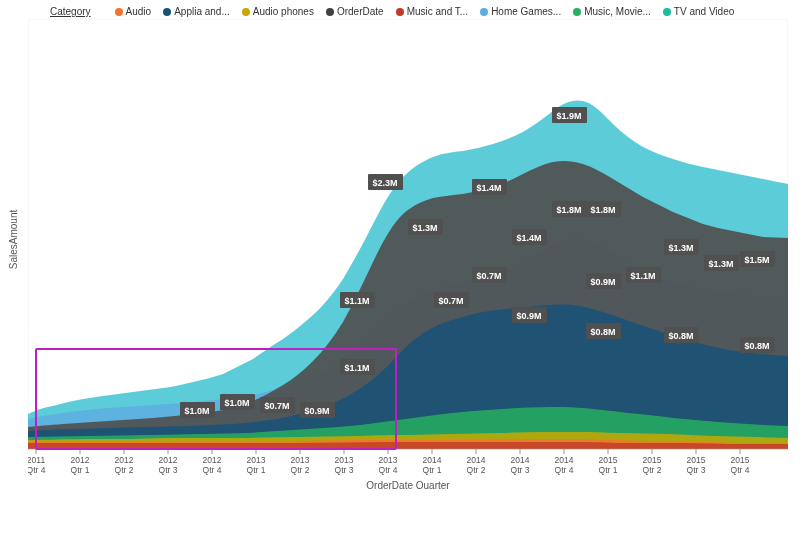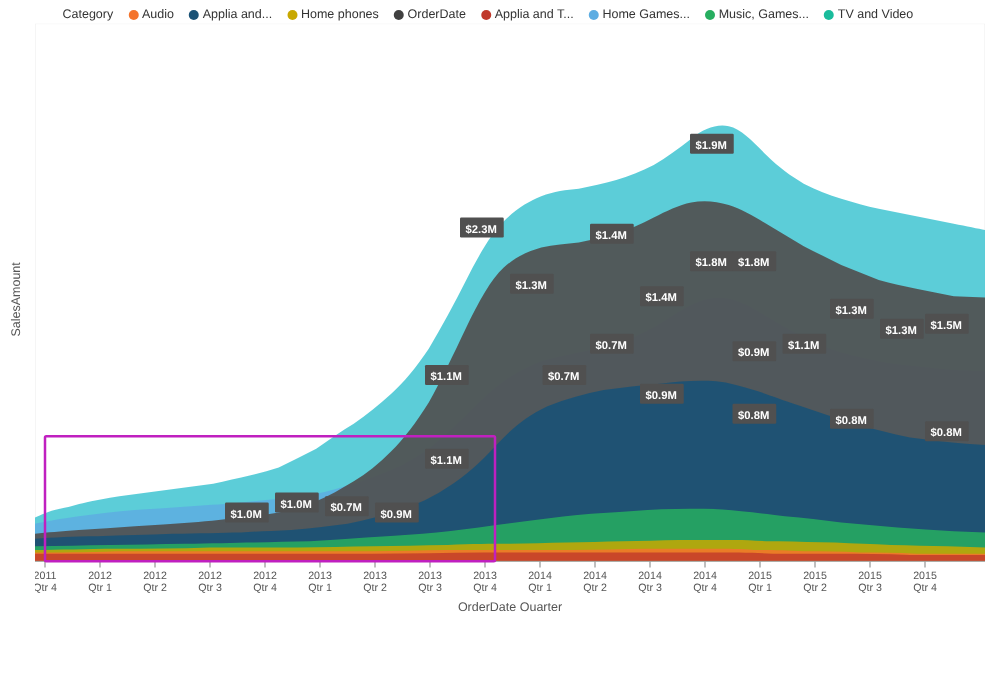--- a/index.html
+++ b/index.html
@@ -33,57 +33,58 @@
     }
     .legend-dot {
       width: 8px;
       height: 8px;
       border-radius: 50%;
       flex-shrink: 0;
     }
     .category-label {
       font-size: 10px;
       color: #333;
-      margin-right: 0;
+      margin-right: 12px;
+      text-decoration: underline;
     }
   </style>
 </head>
 <body>
 
 <div class="chart-container">
 
   <div class="legend">
     <span class="category-label">Category</span>
     <div class="legend-item">
       <div class="legend-dot" style="background:#f4742c;"></div>
       <span>Audio</span>
     </div>
     <div class="legend-item">
       <div class="legend-dot" style="background:#1a5276;"></div>
       <span>Applia and...</span>
     </div>
     <div class="legend-item">
       <div class="legend-dot" style="background:#c8a800;"></div>
-      <span>Home phones</span>
+      <span>Audio phones</span>
     </div>
     <div class="legend-item">
       <div class="legend-dot" style="background:#404040;"></div>
       <span>OrderDate</span>
     </div>
     <div class="legend-item">
       <div class="legend-dot" style="background:#c0392b;"></div>
-      <span>Applia and T...</span>
+      <span>Music and T...</span>
     </div>
     <div class="legend-item">
       <div class="legend-dot" style="background:#5dade2;"></div>
       <span>Home Games...</span>
     </div>
     <div class="legend-item">
       <div class="legend-dot" style="background:#27ae60;"></div>
-      <span>Music, Games...</span>
+      <span>Music, Movie...</span>
     </div>
     <div class="legend-item">
       <div class="legend-dot" style="background:#1abc9c;"></div>
       <span>TV and Video</span>
     </div>
   </div>
 
   <div style="position:relative; display:flex; align-items:stretch;">
 
     <div style="width:28px; display:flex; align-items:center; justify-content:center; padding-top:20px; padding-bottom:50px;">

